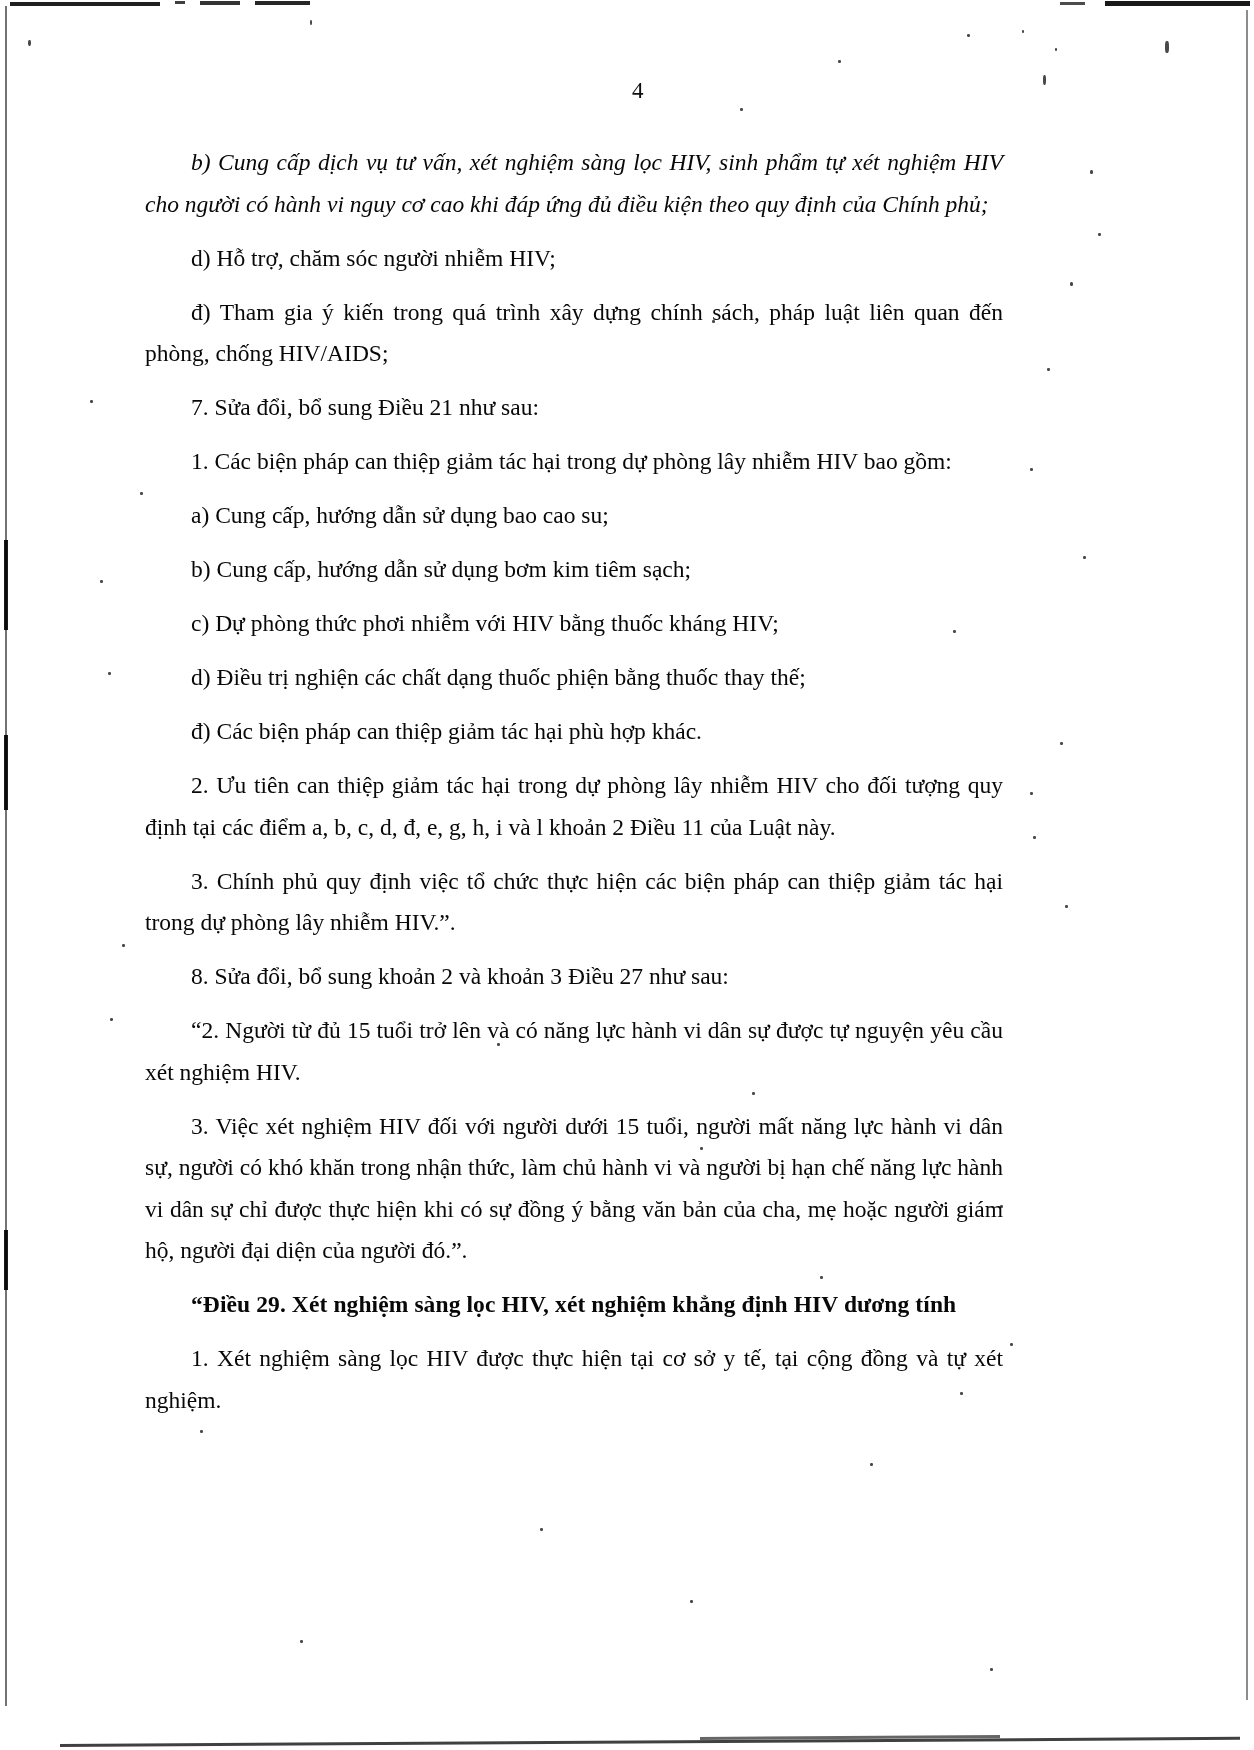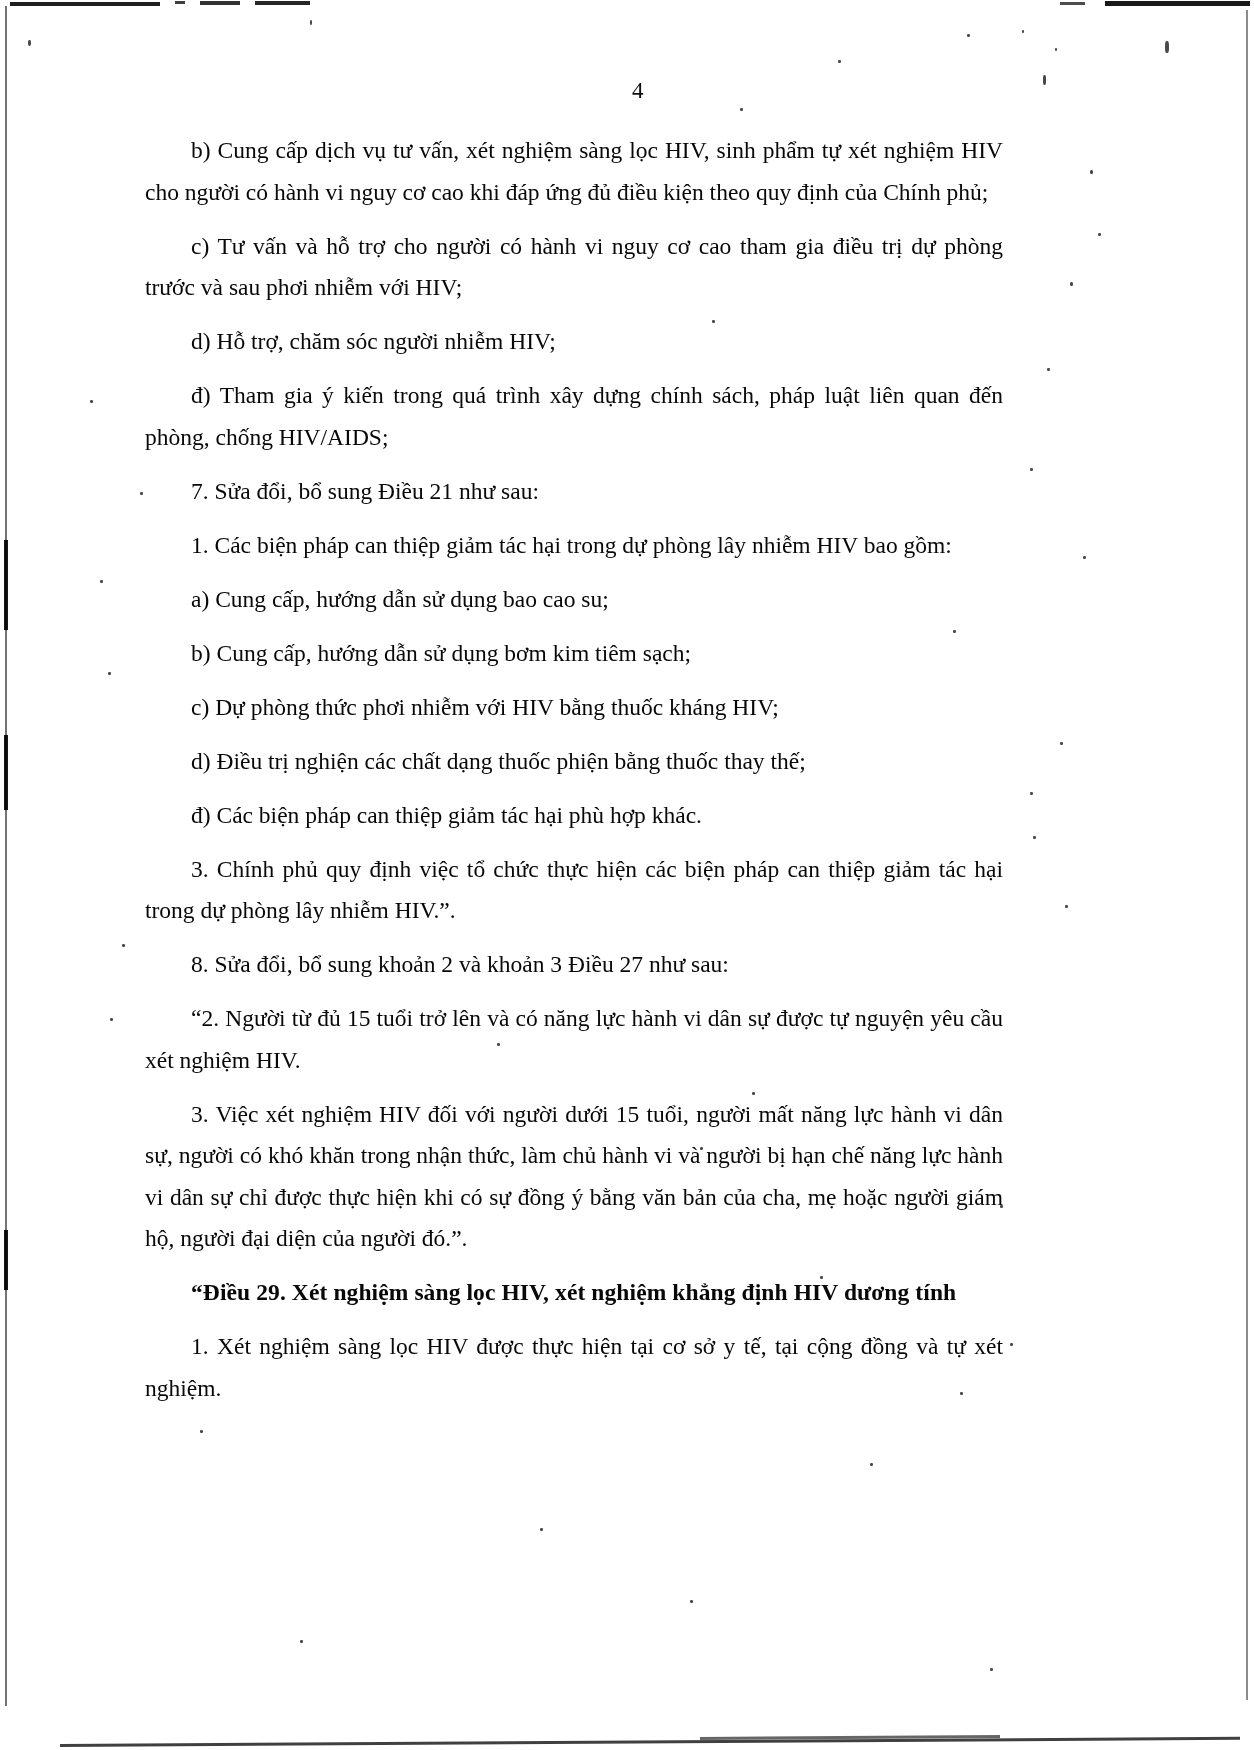--- a/index.html
+++ b/index.html
@@ -103,21 +103,21 @@
     font-weight: bold;
     letter-spacing: .1px;
   }
   p.para.heading-29 {
     text-align: justify;
     text-align-last: left;
     font-weight: bold;
   }
   
   p.gap-sm { margin-top: 12.5px; }
-  p.gap-0 { margin-top: 4px; }
+  p.gap-0 { margin-top: 16px; font-style: italic; }
 </style>
 </head>
 <body>
 
 <div id="page">
 
   <div class="scan-edge edge-top"></div>
   <div class="scan-edge edge-top2"></div>
   <div class="scan-edge edge-top3"></div>
   <div class="scan-edge edge-top4"></div>
@@ -173,21 +173,20 @@
   <div class="speck" style="top:1668px;left:990px;width:3px;height:3px;"></div>
 
   <div class="page-number">
     <span>4</span>
   </div>
 
   <div id="body-text">
 
     <p class="para gap-0 last-line-left">b) Cung cấp dịch vụ tư vấn, xét nghiệm sàng lọc HIV, sinh phẩm tự xét nghiệm HIV cho người có hành vi nguy cơ cao khi đáp ứng đủ điều kiện theo quy định của Chính phủ;</p>
 
-    <p class="para gap-sm last-line-left">c) Tư vấn và hỗ trợ cho người có hành vi nguy cơ cao tham gia điều trị dự phòng trước và sau phơi nhiễm với HIV;</p>
 
     <p class="para gap-sm last-line-left">d) Hỗ trợ, chăm sóc người nhiễm HIV;</p>
 
     <p class="para gap-sm last-line-left">đ) Tham gia ý kiến trong quá trình xây dựng chính sách, pháp luật liên quan đến phòng, chống HIV/AIDS;</p>
 
 
     <p class="para gap-sm last-line-left">7. Sửa đổi, bổ sung Điều 21 như sau:</p>
 
 
     <p class="para gap-sm last-line-left">1. Các biện pháp can thiệp giảm tác hại trong dự phòng lây nhiễm HIV bao gồm:</p>
@@ -195,20 +194,21 @@
     <p class="para gap-sm last-line-left">a) Cung cấp, hướng dẫn sử dụng bao cao su;</p>
 
     <p class="para gap-sm last-line-left">b) Cung cấp, hướng dẫn sử dụng bơm kim tiêm sạch;</p>
 
     <p class="para gap-sm last-line-left">c) Dự phòng thức phơi nhiễm với HIV bằng thuốc kháng HIV;</p>
 
     <p class="para gap-sm last-line-left">d) Điều trị nghiện các chất dạng thuốc phiện bằng thuốc thay thế;</p>
 
     <p class="para gap-sm last-line-left">đ) Các biện pháp can thiệp giảm tác hại phù hợp khác.</p>
 
+    <p class="para gap-sm last-line-left">2. Ưu tiên can thiệp giảm tác hại trong dự phòng lây nhiễm HIV cho đối tượng quy định tại các điểm a, b, c, d, đ, e, g, h, i và l khoản 2 Điều 11 của Luật này.</p>
 
     <p class="para gap-sm last-line-left">3. Chính phủ quy định việc tổ chức thực hiện các biện pháp can thiệp giảm tác hại trong dự phòng lây nhiễm HIV.”.</p>
 
     <p class="para gap-sm last-line-left">8. Sửa đổi, bổ sung khoản 2 và khoản 3 Điều 27 như sau:</p>
 
     <p class="para gap-sm last-line-left">“2. Người từ đủ 15 tuổi trở lên và có năng lực hành vi dân sự được tự nguyện yêu cầu xét nghiệm HIV.</p>
 
     <p class="para gap-sm last-line-left">3. Việc xét nghiệm HIV đối với người dưới 15 tuổi, người mất năng lực hành vi dân sự, người có khó khăn trong nhận thức, làm chủ hành vi và người bị hạn chế năng lực hành vi dân sự chỉ được thực hiện khi có sự đồng ý bằng văn bản của cha, mẹ hoặc người giám hộ, người đại diện của người đó.”.</p>
 
 

